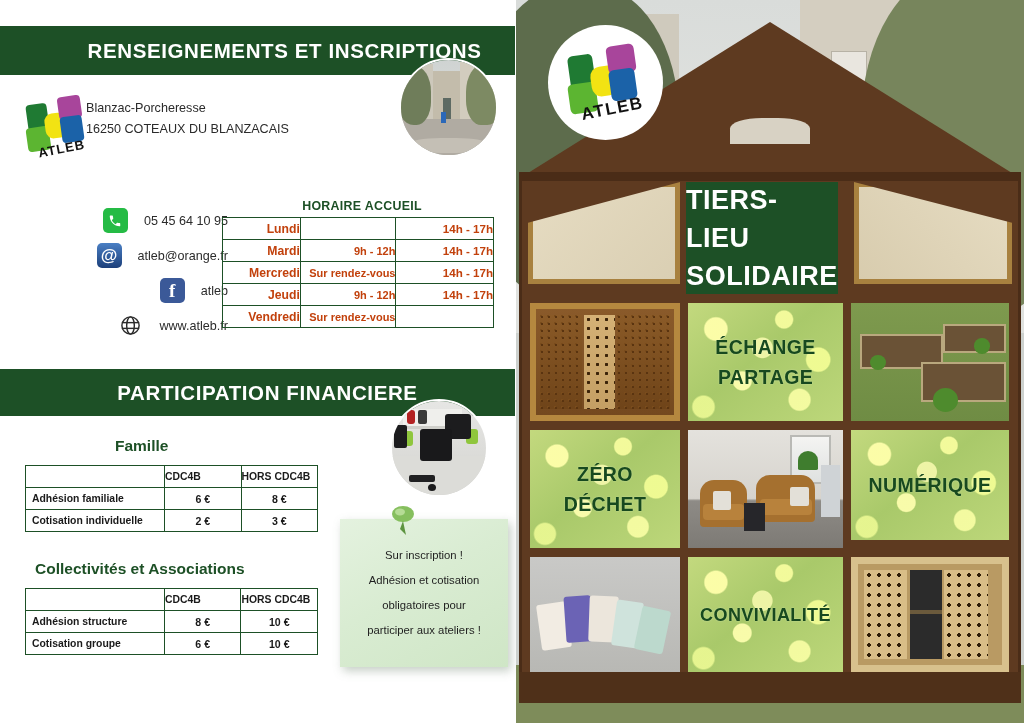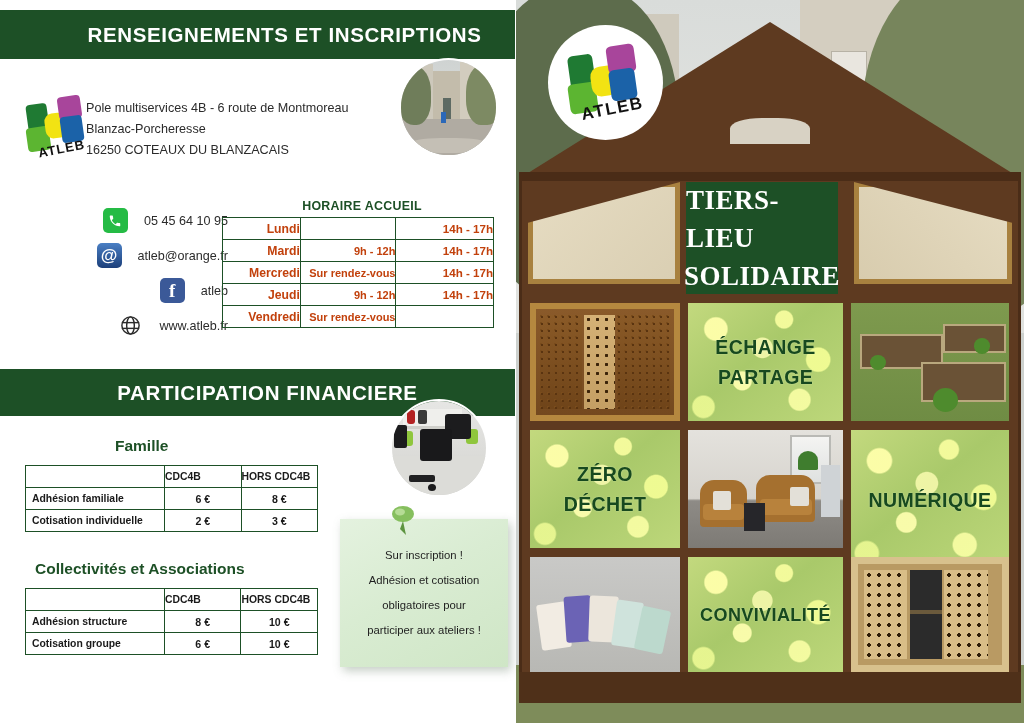--- a/index.html
+++ b/index.html
@@ -16,21 +16,21 @@
 
   .green-band {
     position: absolute; left: 0; background: #1d5026;
     display: flex; align-items: center; justify-content: center;
     border-top: 2px solid #fff; border-bottom: 2px solid #fff;
   }
   .green-band .band-title {
     color: #ffffff; font-weight: bold; letter-spacing: .6px;
     text-align: center; font-size: 20px;
   }
-  #band-renseignements { top: 8px; width: 515px; height: 53px; padding-left: 34px; }
+  #band-renseignements { top: 24px; width: 515px; height: 53px; padding-left: 34px; }
   #band-renseignements .band-title { font-size: 20.5px; padding-left: 20px; }
   #band-participation { top: 367px; width: 515px; height: 51px; }
   #band-participation .band-title { font-size: 20.5px; padding-left: 20px; }
 
   
   .circ-photo {
     position: absolute; border-radius: 50%; overflow: hidden;
     border: 2px solid #ffffff; z-index: 5;
   }
   #photo-village { left: 399px; top: 58px; width: 99px; height: 99px; }
@@ -285,21 +285,20 @@
         <div class="lp lp-dgreen" style="left:6%;top:16%;width:31%;height:40%;transform:rotate(-8deg);border-radius:4px;"></div>
         <div class="lp lp-lgreen" style="left:6%;top:50%;width:34%;height:36%;transform:rotate(-8deg);border-radius:4px;"></div>
         <div class="lp lp-yellow" style="left:32%;top:30%;width:33%;height:37%;transform:rotate(-8deg);border-radius:8px;"></div>
         <div class="lp lp-purple" style="left:52%;top:4%;width:34%;height:34%;transform:rotate(-8deg);border-radius:4px;"></div>
         <div class="lp lp-blue" style="left:56%;top:34%;width:32%;height:38%;transform:rotate(-8deg);border-radius:4px;"></div>
         <div class="logo-word" style="left:22%;top:70%;font-size:13px;transform:rotate(-11deg);letter-spacing:1px;">ATLEB</div>
       </div>
     </div>
 
     <div id="address-block">
-      <div class="addr-line">Pole multiservices 4B - 6 route de Montmoreau</div>
       <div class="addr-line">Blanzac-Porcheresse</div>
       <div class="addr-line">16250 COTEAUX DU BLANZACAIS</div>
     </div>
 
     <div id="contacts">
       <div class="contact-row">
         <div class="contact-icon ci-phone">
           <svg width="14" height="14" viewBox="0 0 24 24" fill="#fff">
               <path d="M6.6 10.8c1.4 2.8 3.8 5.2 6.6 6.6l2.2-2.2c.3-.3.7-.4 1-.2 1.1.4 2.3.6 3.6.6.6 0 1 .4 1 1V20c0 .6-.4 1-1 1C10.8 21 3 13.2 3 3.5c0-.6.4-1 1-1h3.4c.6 0 1 .4 1 1 0 1.2.2 2.4.6 3.6.1.3 0 .7-.2 1l-2.2 2.7z"></path>
             </svg>
@@ -449,21 +448,21 @@
 
     <div id="roof"></div>
     <div id="gable-plaque"></div>
     <div id="roof-eave"></div>
 
     <div id="body-frame"></div>
 
     <div class="attic-left"></div>
     <div class="attic-right"></div>
 
-    <div class="panel-green" style="left:170px;top:182px;width:152px;height:112px;font-family:Liberation Serif, serif;">
+    <div class="panel-green" style="left:170px;top:182px;width:152px;height:112px;">
       <div class="ptxt">TIERS-LIEU</div>
       <div class="ptxt">SOLIDAIRE</div>
     </div>
 
     <div class="cell cell-bees" style="left:14px;top:303px;width:150px;height:118px;">
       <div class="bee-chips" style="left:3%;width:30%;"></div>
       <div class="bee-dots" style="left:35%;width:22%;"></div>
       <div class="bee-chips" style="left:59%;width:38%;"></div>
     </div>
 
@@ -494,21 +493,21 @@
         <div class="seat"></div>
       </div>
       <div class="lg-cushion" style="left:16%;top:52%;width:12%;height:16%;"></div>
       <div class="lg-chair" style="left:44%;top:38%;width:38%;height:40%;">
         <div class="seat"></div>
       </div>
       <div class="lg-cushion" style="left:66%;top:48%;width:12%;height:16%;"></div>
       <div class="lg-table" style="left:36%;top:62%;width:14%;height:24%;"></div>
     </div>
 
-    <div class="panel-leaf" style="left:335px;top:430px;width:158px;height:140px;">
+    <div class="panel-leaf" style="left:335px;top:430px;width:158px;height:110px;">
       <div class="ptxt">NUMÉRIQUE</div>
     </div>
 
     <div class="cell textiles" style="left:14px;top:557px;width:150px;height:115px;">
       <div class="tx-cloth" style="left:6%;top:40%;width:20%;height:40%;background:#f2ece3;transform:rotate(-8deg);"></div>
       <div class="tx-cloth" style="left:23%;top:34%;width:18%;height:40%;background:#6b63b5;transform:rotate(-4deg);"></div>
       <div class="tx-cloth" style="left:39%;top:34%;width:19%;height:40%;background:#ece6dc;transform:rotate(2deg);"></div>
       <div class="tx-cloth" style="left:56%;top:38%;width:18%;height:40%;background:#cfe3dc;transform:rotate(8deg);"></div>
       <div class="tx-cloth" style="left:72%;top:44%;width:19%;height:38%;background:#bcd9cd;transform:rotate(12deg);"></div>
     </div>

